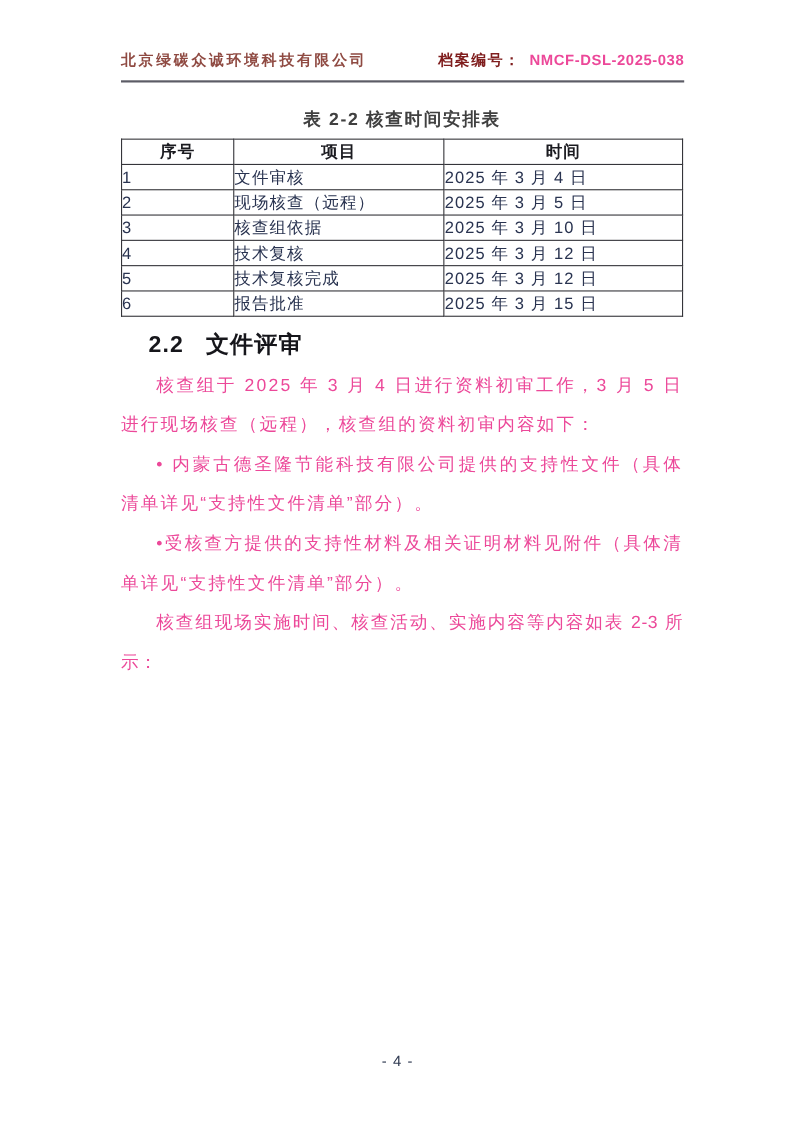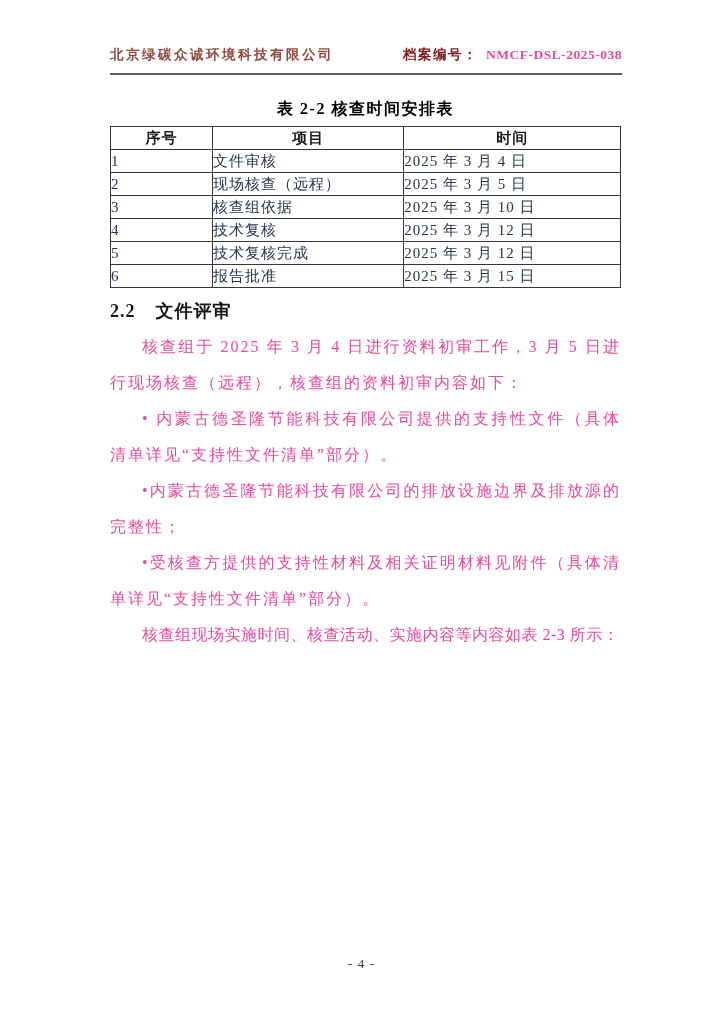--- a/index.html
+++ b/index.html
@@ -2,21 +2,21 @@
 <html><head>
 <meta charset="utf-8">
 <style>
   html, body { margin: 0; padding: 0; background: #ffffff; }
   .page {
     position: relative;
     width: 723px;
     height: 1024px;
     background: #ffffff;
     overflow: hidden;
-    font-family: Liberation Serif, serif;
+    font-family: Liberation Sans, sans-serif;
     color: #3a4152;
   }
   
   .doc-header {
     display: flex;
     justify-content: space-between;
     align-items: baseline;
     margin: 46px 101px 0 110px;
     padding-bottom: 9px;
     border-bottom: 2px solid #5c5c66;
@@ -31,21 +31,21 @@
   .file-no-label { color: #7f1d1d; letter-spacing: 1.5px; font-weight: bold; }
   .file-no-value { color: #ec4899; font-weight: bold; letter-spacing: 0.5px; margin-left: 8px; }
   
   .content { margin: 0 102px 0 110px; }
   .table-title {
     margin-top: 24px;
     text-align: center;
     font-weight: bold;
     font-size: 16px;
     letter-spacing: 1.5px;
-    color: #000000;
+    color: #404040;
   }
   table.schedule {
     width: 100%;
     border-collapse: collapse;
     margin-top: 6px;
     table-layout: fixed;
   }
   table.schedule th, table.schedule td {
     border: 1.5px solid #35353a;
     height: 22px;
@@ -55,24 +55,25 @@
     letter-spacing: 1px;
   }
   table.schedule th { font-weight: bold; color: #1b1b20; }
   table.schedule td { color: #293350; }
   .col-no   { width: 20%; }
   .col-item { width: 37.5%; }
   .col-time { width: 42.5%; }
   
   .sec-heading {
     margin-top: 11px;
-    font-size: 18px;
+    font-size: 21px;
     font-weight: bold;
     color: #16161b;
     letter-spacing: 1px;
+    margin-left: 25px;
   }
   .sec-heading .sec-num { margin-right: 20px; }
   .sec-heading.indent { margin-left: 40px; margin-top: 14px; font-size: 16.5px; }
   .para {
     margin: 0;
     font-size: 16px;
     line-height: 36px;
     letter-spacing: 2px;
     text-align: justify;
     color: #ec4899;
@@ -156,21 +157,20 @@
 
     <div class="sec-heading">
       <span class="sec-num">2.2</span><span>文件评审</span>
     </div>
 
     <p class="para first">核查组于 2025 年 3 月 4 日进行资料初审工作，3 月 5 日进行现场核查（远程），核查组的资料初审内容如下：</p>
 
     <p class="para">• 内蒙古德圣隆节能科技有限公司提供的支持性文件（具体清单详见“支持性文件清单”部分）。</p>
 
 
-    <p class="para">•内蒙古德圣隆节能科技有限公司的排放设施边界及排放源的完整性；</p>
 
     <p class="para">•受核查方提供的支持性材料及相关证明材料见附件（具体清单详见“支持性文件清单”部分）。</p>
 
 
     <p class="para tight">核查组现场实施时间、核查活动、实施内容等内容如表 2-3 所示：</p>
 
   </div>
 
   <div class="footer">- 4 -</div>
 

